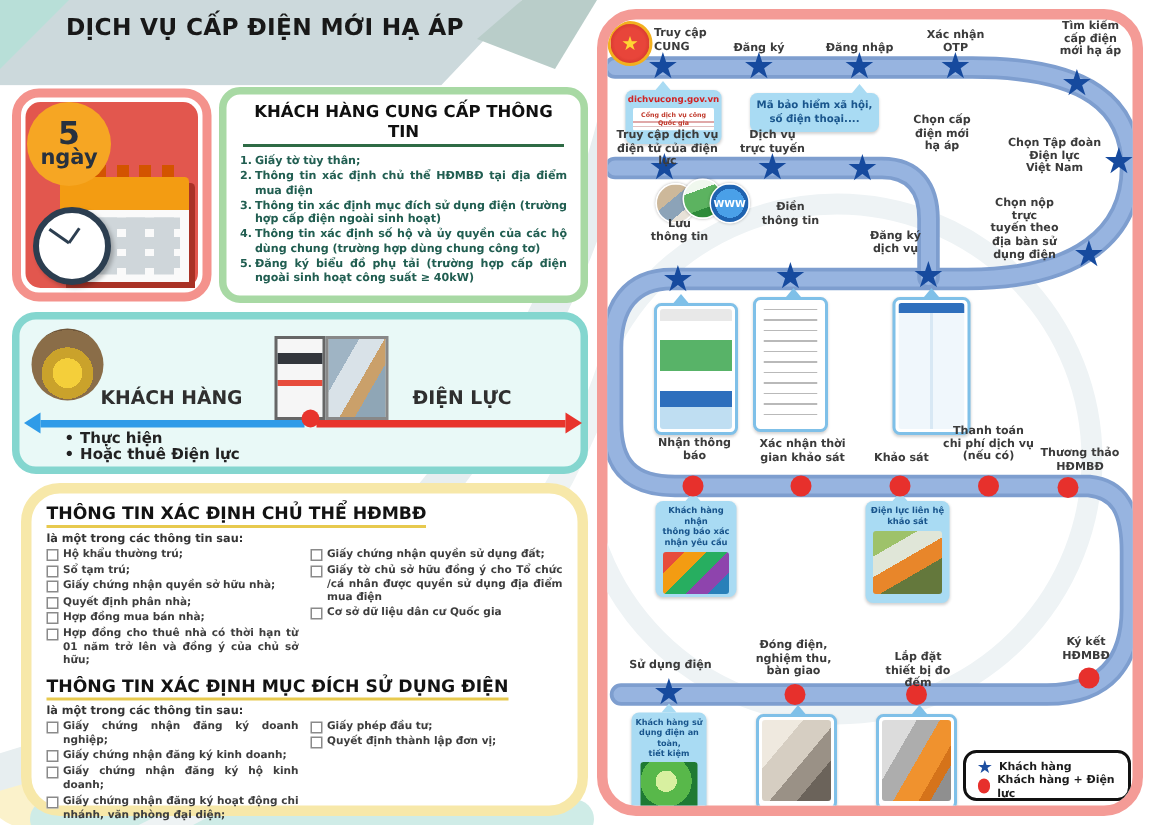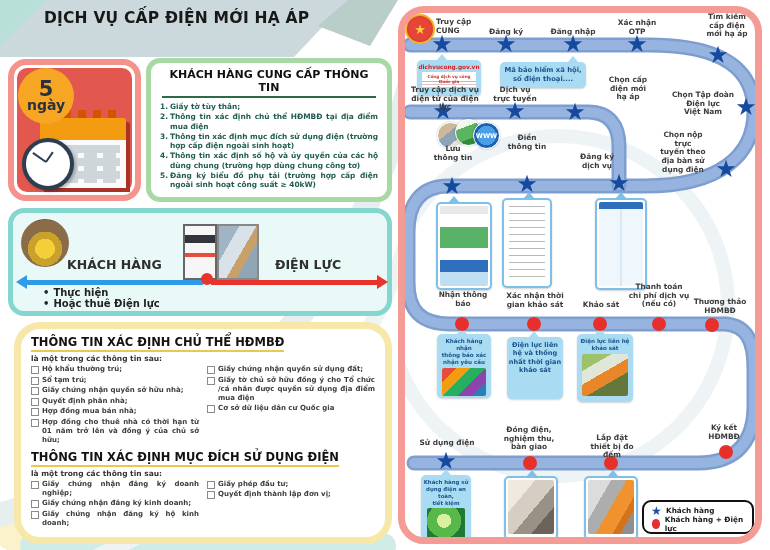--- a/index.html
+++ b/index.html
@@ -234,20 +234,24 @@
               <span class="txt">Giấy chứng nhận đăng ký doanh nghiệp;</span>
             </div>
             <div class="check-item">
               <span class="cb"></span>
               <span class="txt">Giấy chứng nhận đăng ký kinh doanh;</span>
             </div>
             <div class="check-item">
               <span class="cb"></span>
               <span class="txt">Giấy chứng nhận đăng ký hộ kinh doanh;</span>
             </div>
+            <div class="check-item">
+              <span class="cb"></span>
+              <span class="txt">Giấy chứng nhận đăng ký hoạt động chi nhánh, văn phòng đại diện;</span>
+            </div>
           </div>
         <div class="ycol" id="purp-col2">
             <div class="check-item">
               <span class="cb"></span>
               <span class="txt">Giấy phép đầu tư;</span>
             </div>
             <div class="check-item">
               <span class="cb"></span>
               <span class="txt">Quyết định thành lập đơn vị;</span>
             </div>
@@ -375,27 +379,20 @@
           <span class="tail" style="left: 19px;"></span>
           <div class="tip-img img-services" style="width: 44px; height: 84px;"></div>
         </div>
         <div class="tip blue" style="left: 39px; top: 328px; width: 54px; height: 64px;">
           <span class="tail" style="left: 20px;"></span>
           <div class="tip-text" style="font-size: 5.6px;">Khách hàng nhận
 thông báo xác
 nhận yêu cầu</div>
           <div class="tip-img img-social" style="width: 44px; height: 28px;"></div>
         </div>
-        <div class="tip blue" style="left: 109px; top: 331px; width: 56px; height: 62px;">
-          <span class="tail" style="left: 22px;"></span>
-          <div class="tip-text" style="font-size: 6.6px;">Điện lực liên
-hệ và thống
-nhất thời gian
-khảo sát</div>
-        </div>
         <div class="tip blue" style="left: 179px; top: 328px; width: 56px; height: 68px;">
           <span class="tail" style="left: 18px;"></span>
           <div class="tip-text" style="font-size: 5.6px;">Điện lực liên hệ
 khảo sát</div>
           <div class="tip-img img-workers" style="width: 46px; height: 42px;"></div>
         </div>
         <div class="tip blue" style="left: 23px; top: 469px; width: 50px; height: 66px;">
           <span class="tail" style="left: 20px;"></span>
           <div class="tip-text" style="font-size: 5.4px;">Khách hàng sử
 dụng điện an toàn,

